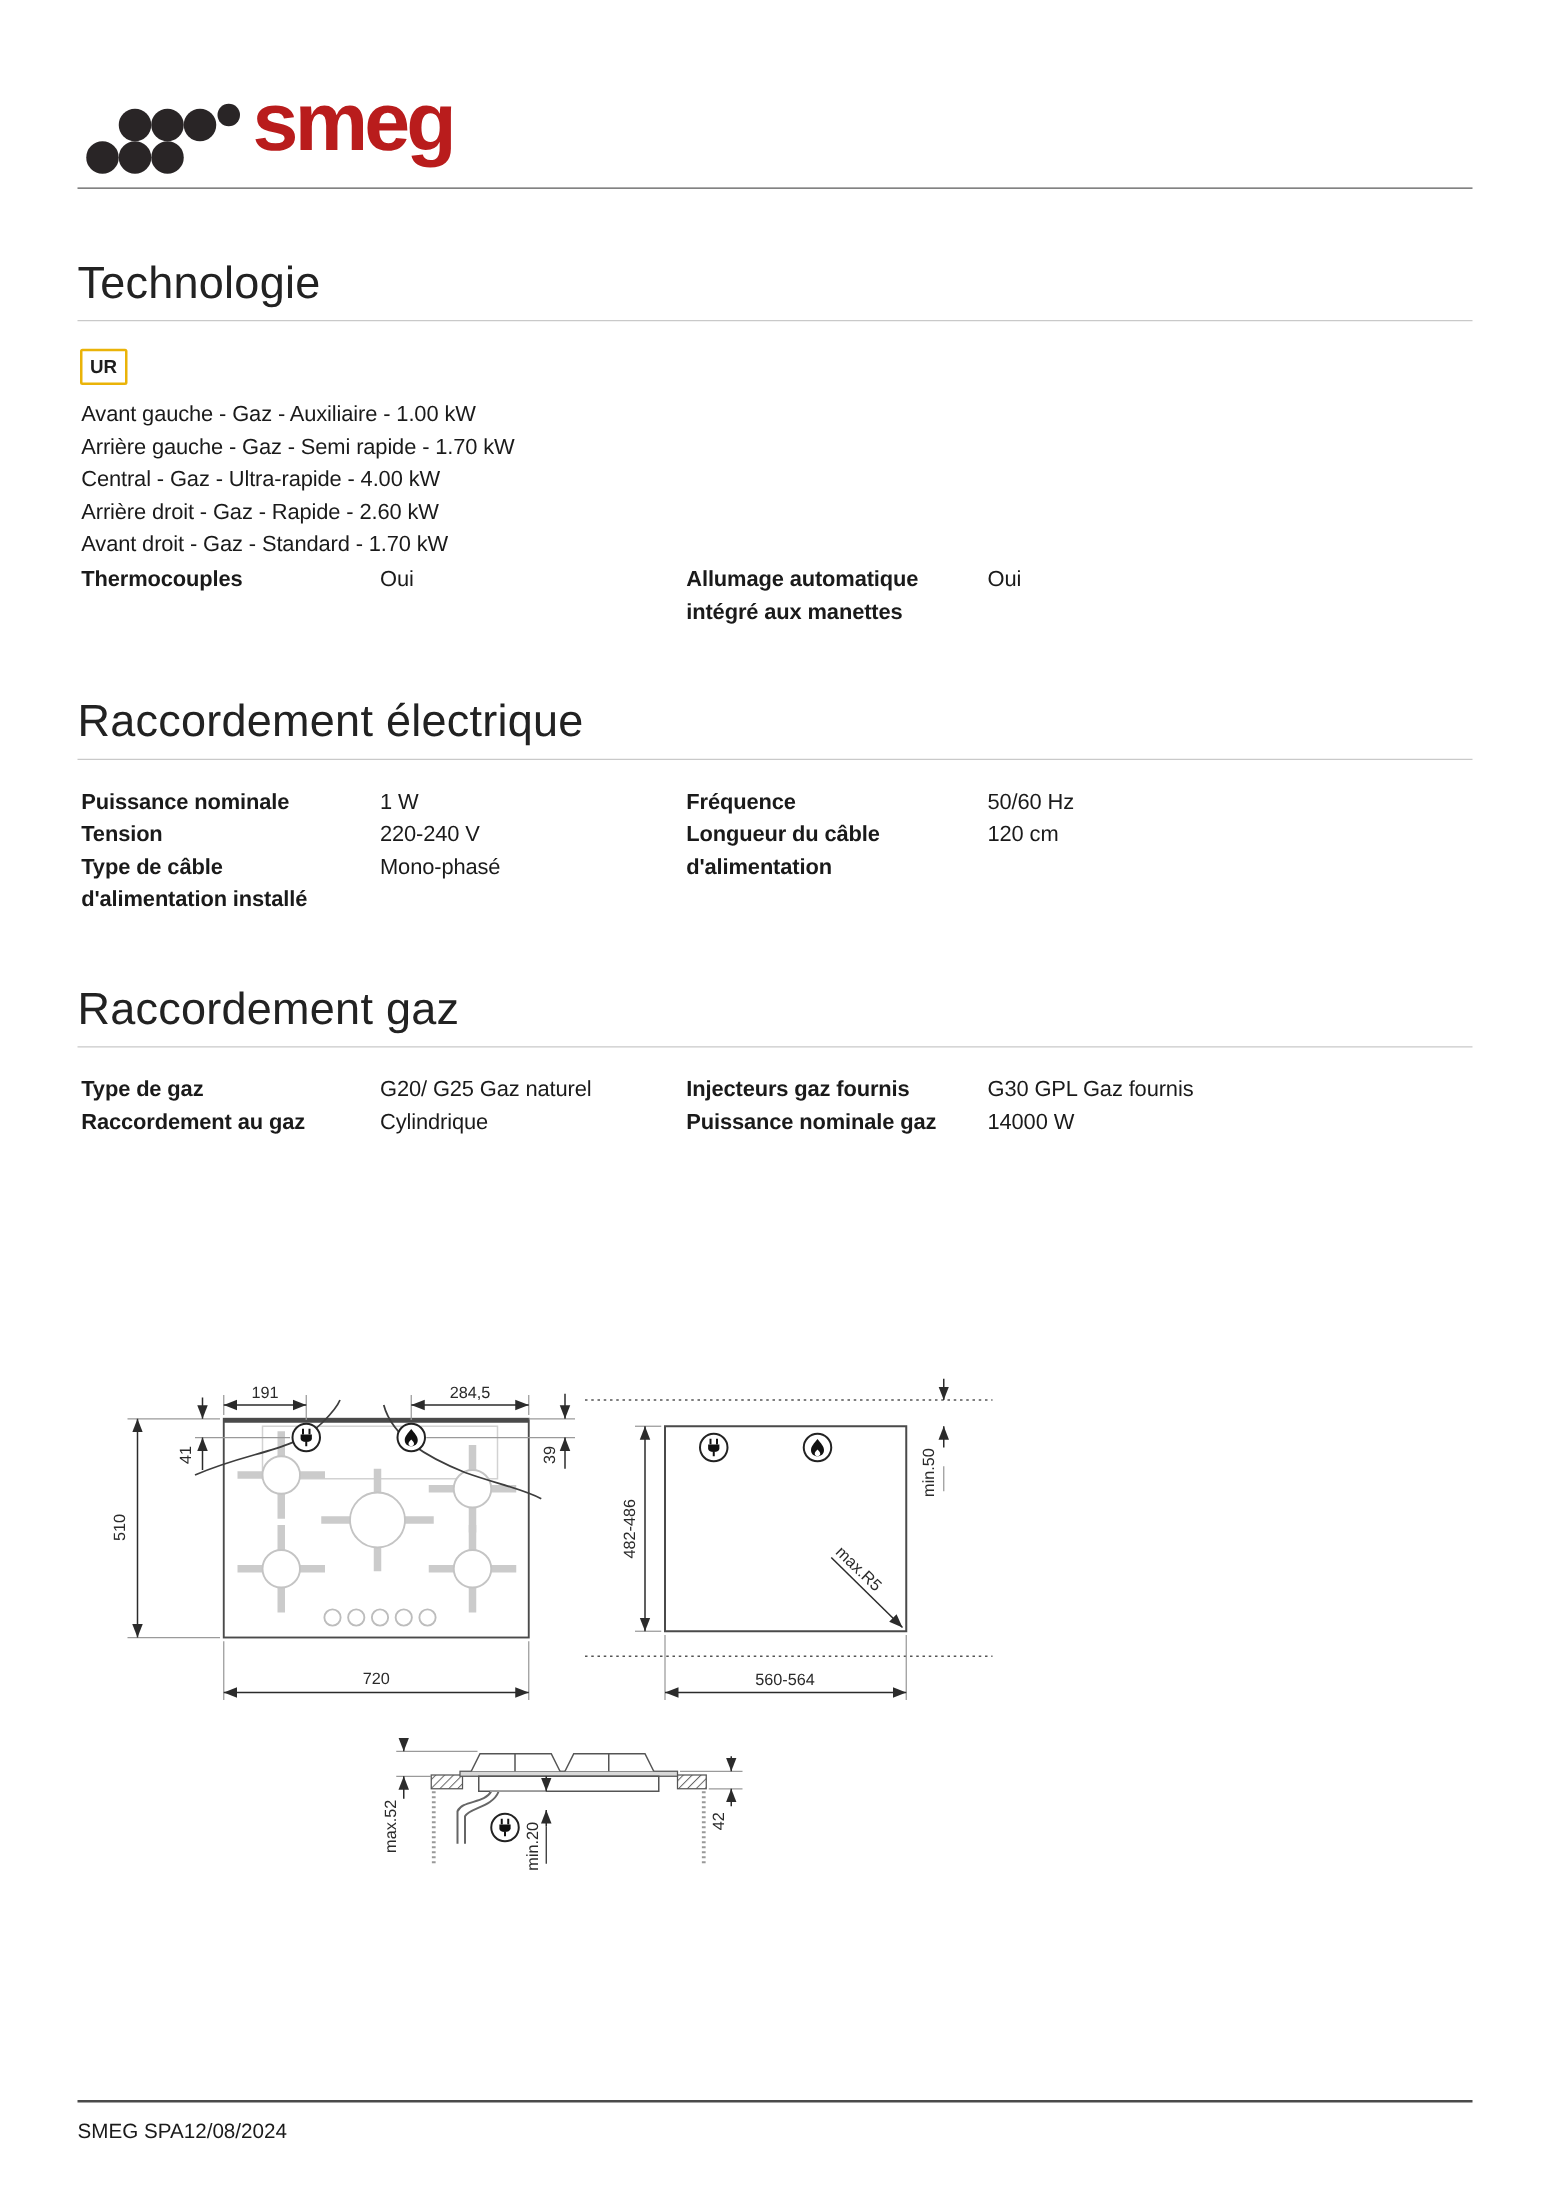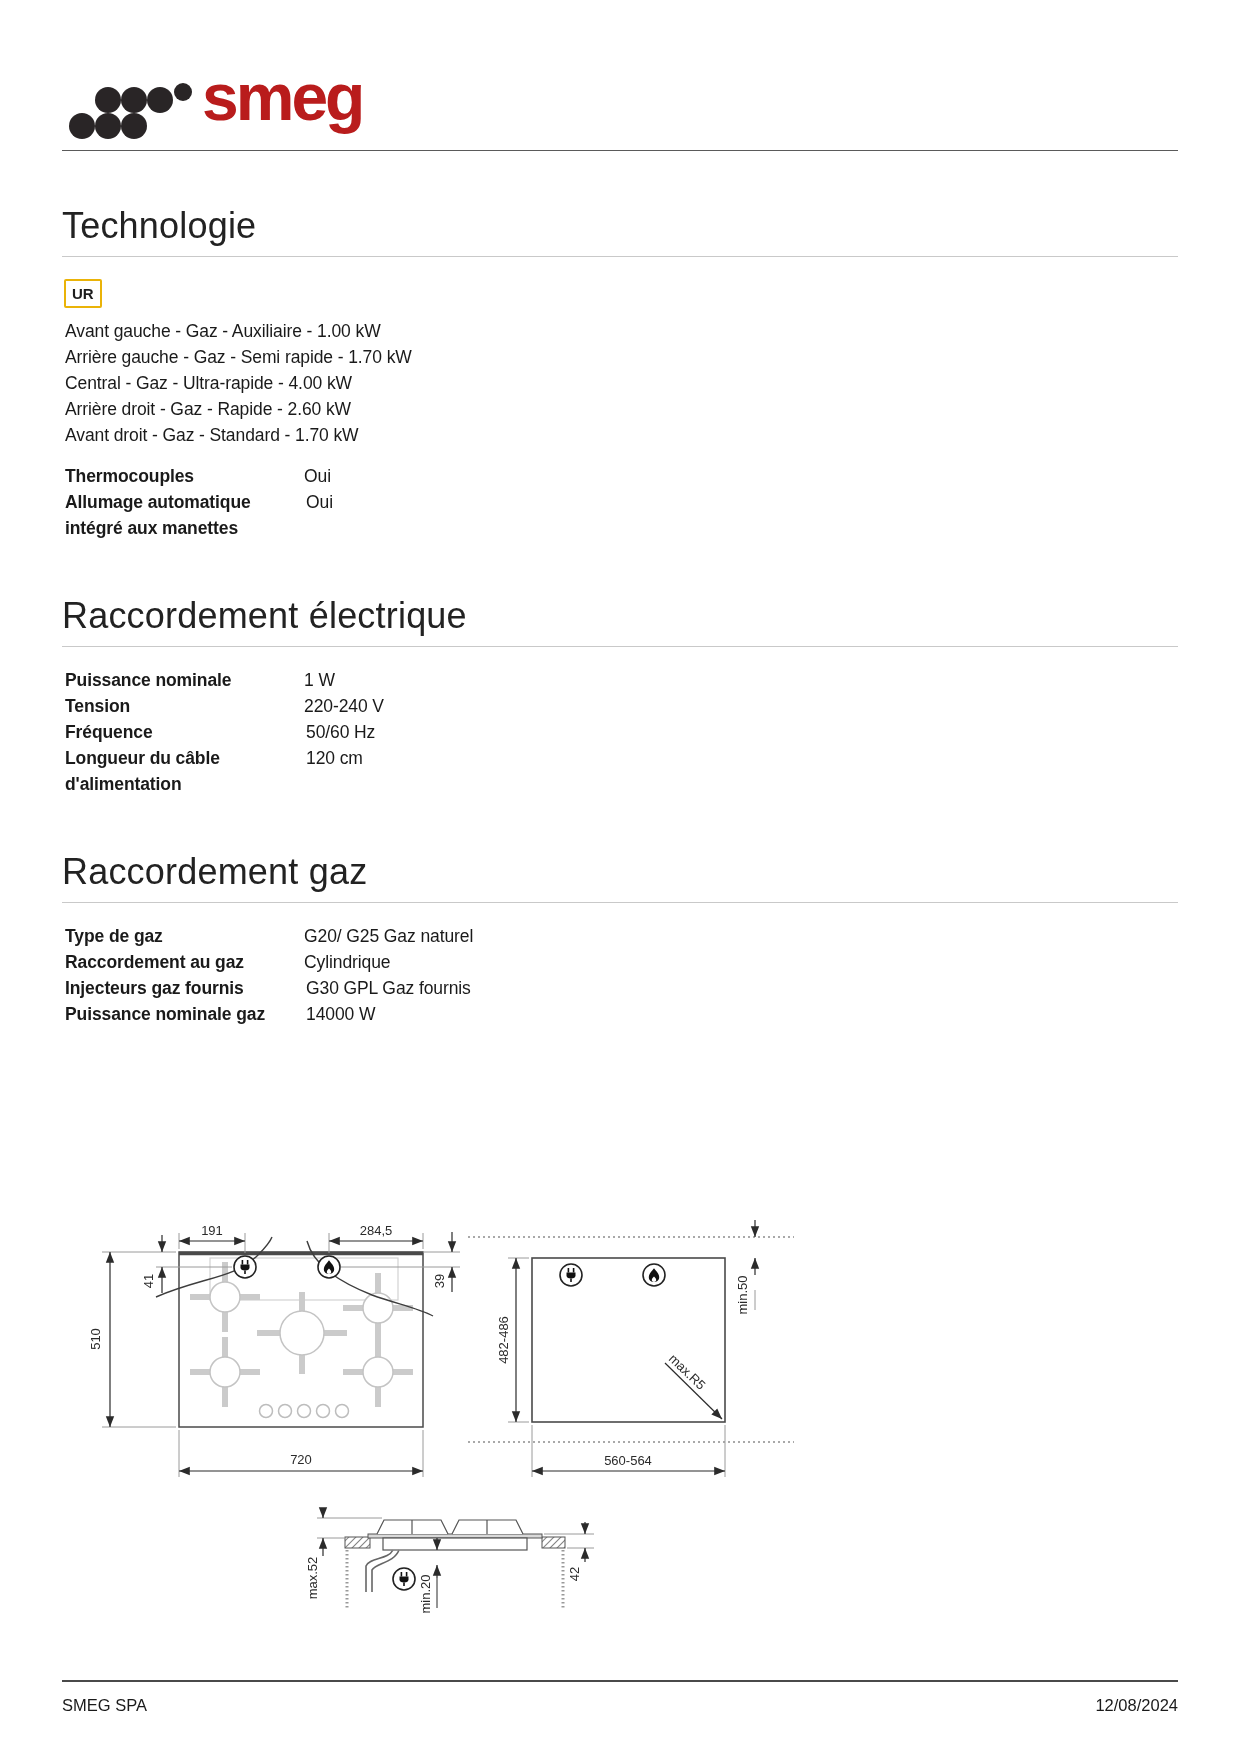--- a/index.html
+++ b/index.html
@@ -13,39 +13,39 @@
   .top-divider{border-top:1px solid #5a5a5a;margin-top:16px;}
   
   h2.section-title{font-size:36px;font-weight:500;margin:54px 0 9px 0;letter-spacing:.2px;color:#222;}
   .section-rule{border-top:1px solid #c9c9c9;margin:0 0 20px 0;}
   
   .badge{display:inline-block;border:2px solid #eab308;border-radius:2px;
          padding:4px 6px;font-size:15px;font-weight:700;margin:2px 0 10px 2px;color:#1d1d1d;}
   
   .burners div{font-size:17.5px;line-height:26px;letter-spacing:-.1px;padding-left:3px;}
   
-  .spec-cols{display:flex;margin-top:15px;font-size:17.5px;line-height:26px;flex-direction:column;}
+  .spec-cols{display:flex;margin-top:2px;font-size:17.5px;line-height:26px;}
   .spec-col.left{width:484px;flex:none;}
   .spec-col.right{flex:1;}
   .pair{display:flex;align-items:flex-start;}
   .pair .lbl{font-weight:700;flex:none;padding-left:3px;box-sizing:border-box;letter-spacing:-.1px;}
   .spec-col.left .lbl{width:242px;padding-right:10px;}
   .spec-col.right .lbl{width:244px;padding-right:10px;}
   .pair .val{letter-spacing:-.1px;}
   
   .diagrams{position:relative;height:445px;margin-top:178px;}
   .diagrams svg{position:absolute;overflow:visible;}
   #svg-top{left:-10px;top:0;}
   #svg-cut{left:400px;top:10px;}
   #svg-side{left:200px;top:305px;}
   .dim{font-size:13px;fill:#2b2b2b;font-family:"Liberation Sans",sans-serif;}
   
   .footer{position:absolute;left:62px;right:62px;top:1680px;}
   .footer-rule{border-top:2px solid #4a4a4a;}
-  .footer-row{display:flex;justify-content:space-between;padding-top:14px;
+  .footer-row{display:flex;justify-content:flex-start;padding-top:14px;
               font-size:16.5px;color:#1a1a1a;}
 </style>
 </head>
 <body>
 
 <div class="page">
 
   
   <div class="logo-row">
     <svg width="136" height="92" viewBox="0 0 136 92" aria-hidden="true">
@@ -94,20 +94,24 @@
   <div class="section-rule"></div>
   <div class="spec-cols">
     <div class="spec-col left">
       <div class="pair">
         <span class="lbl">Puissance nominale</span>
         <span class="val">1 W</span>
       </div>
       <div class="pair">
         <span class="lbl">Tension</span>
         <span class="val">220-240 V</span>
+      </div>
+      <div class="pair">
+        <span class="lbl">Type de câble d'alimentation installé</span>
+        <span class="val">Mono-phasé</span>
       </div>
     </div>
     <div class="spec-col right">
       <div class="pair">
         <span class="lbl">Fréquence</span>
         <span class="val">50/60 Hz</span>
       </div>
       <div class="pair">
         <span class="lbl">Longueur du câble d'alimentation</span>
         <span class="val">120 cm</span>

